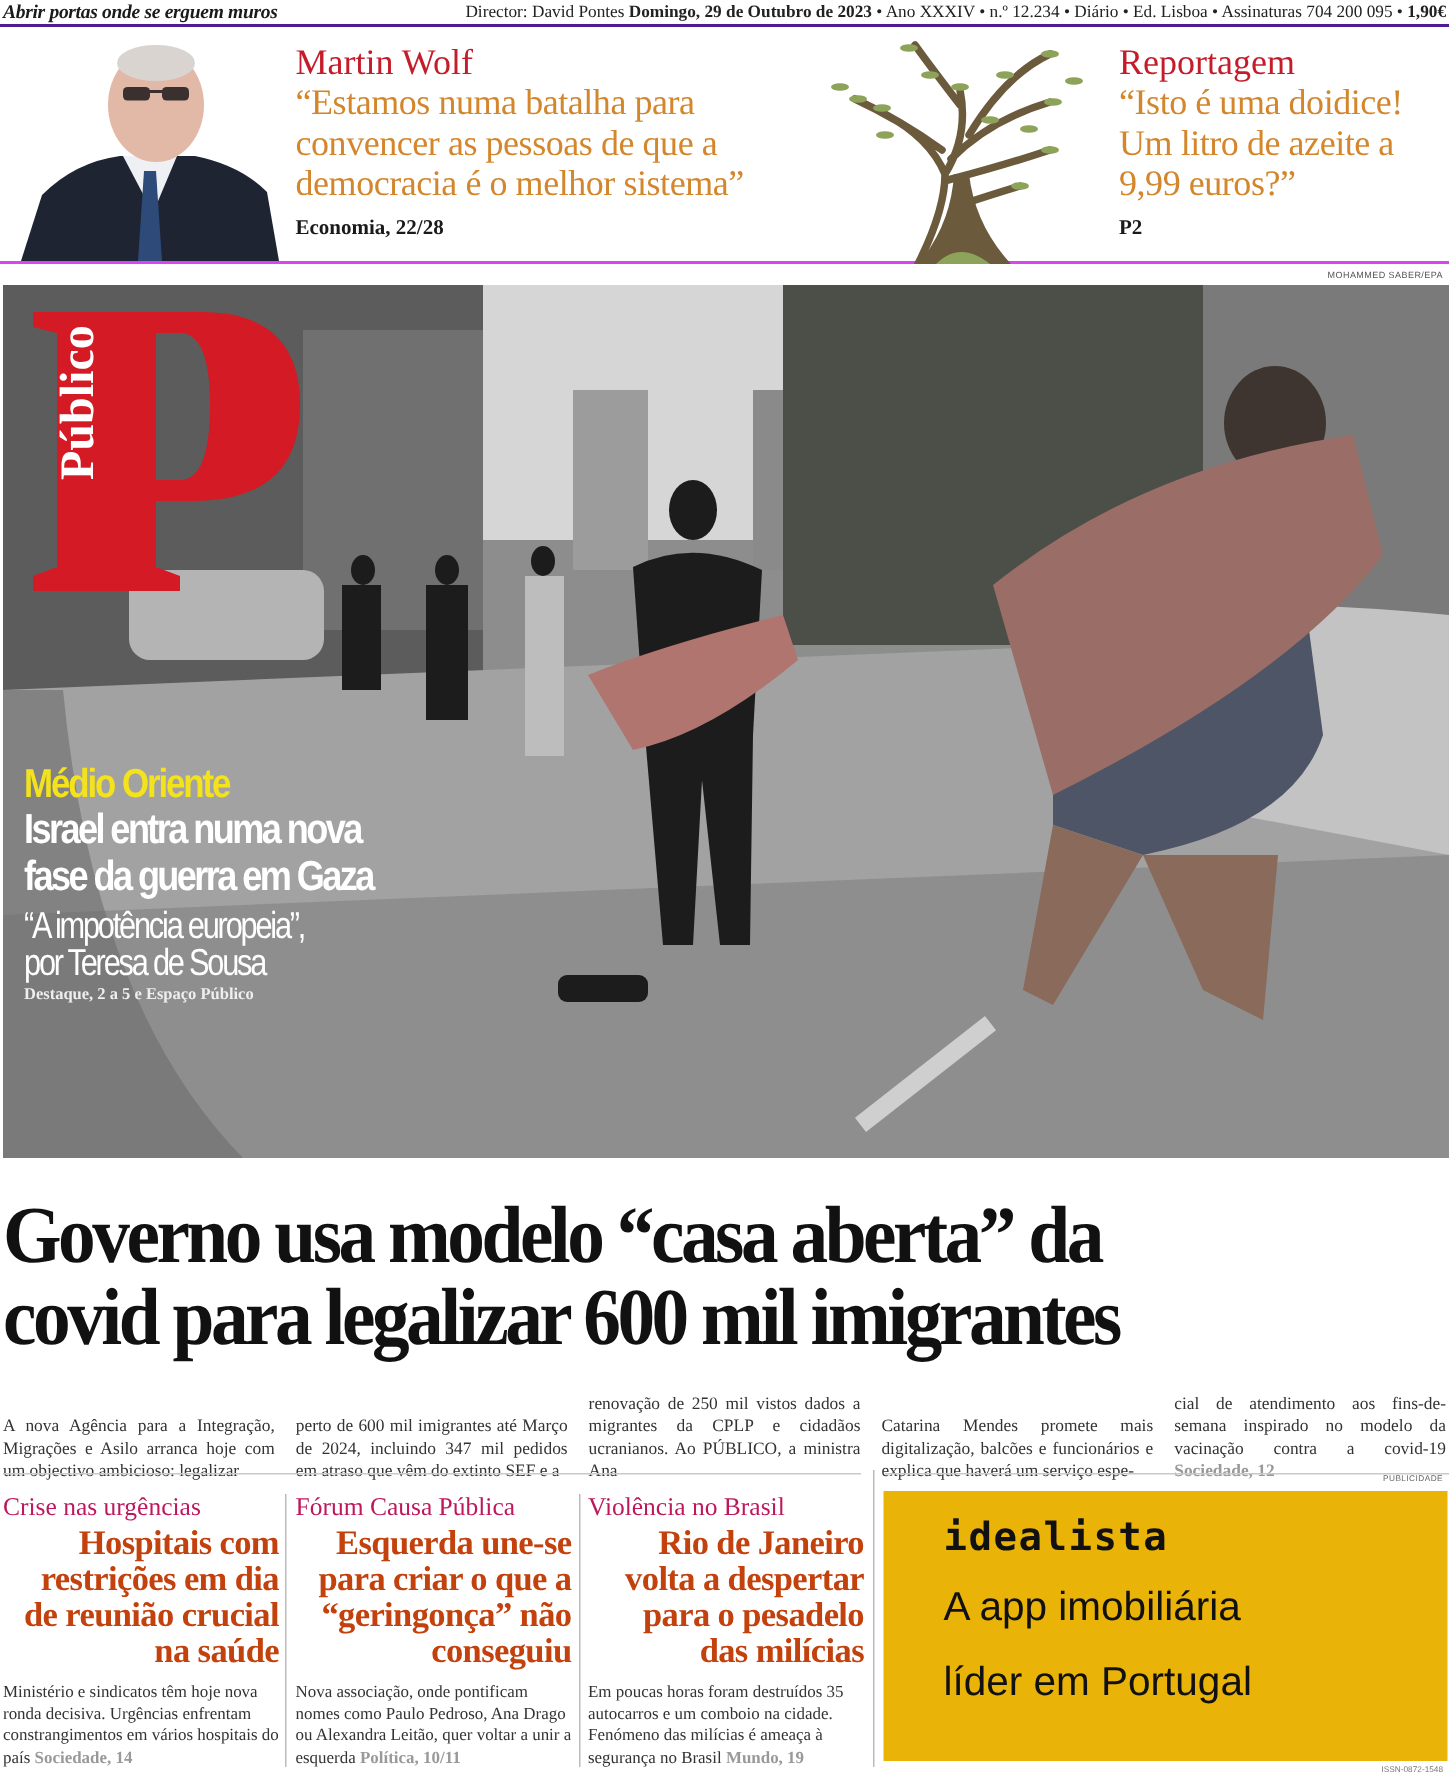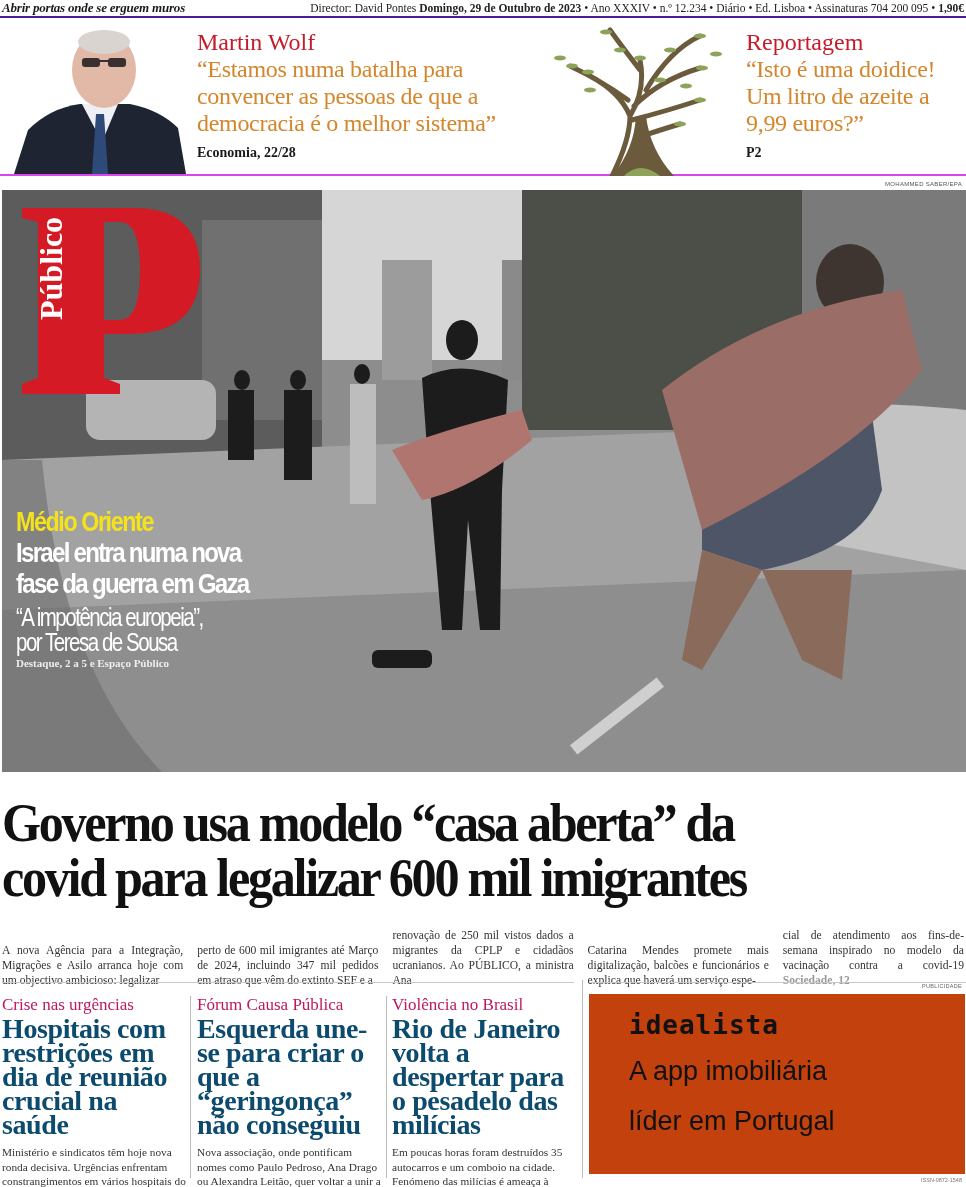--- a/index.html
+++ b/index.html
@@ -38,27 +38,27 @@
 
   
   .lead { position: absolute; left: 2px; top: 928px; width: 962px; display: flex; gap: 14px; font-size: 11.6px; line-height: 15px; color: #333; align-items: flex-end; }
   .lead p { flex: 1; text-align: justify; }
   .ref-grey { color: #999; font-weight: bold; }
   .hr { position: absolute; height: 1px; background: #c9c9c9; }
 
   
   .story { position: absolute; top: 994px; width: 184px; }
   .story .kicker { color: #be185d; font-size: 17px; line-height: 21px; white-space: nowrap; }
-  .story .head { font-weight: bold; font-size: 28px; line-height: 24px; letter-spacing: -0.4px; color: #0c4a6e; margin-top: 2px; }
+  .story .head { font-weight: bold; font-size: 23px; line-height: 24px; letter-spacing: -0.4px; color: #c2410c; margin-top: 2px; text-align: right; }
   .story .body { font-size: 11.3px; line-height: 14.5px; color: #333; margin-top: 8px; }
   .vsep { position: absolute; width: 1px; background: #bbb; }
 
   
   .pub-label { position: absolute; right: 4px; top: 983px; font-family: "Liberation Sans", sans-serif; font-size: 5.5px; color: #666; letter-spacing: 0.3px; }
-  .ad { position: absolute; left: 589px; top: 994px; width: 376px; height: 180px; background: #c2410c; padding: 16px 0 0 40px; font-family: "Liberation Sans", sans-serif; color: #111; }
+  .ad { position: absolute; left: 589px; top: 994px; width: 376px; height: 180px; background: #eab308; padding: 16px 0 0 40px; font-family: "Liberation Sans", sans-serif; color: #111; }
   .ad-brand { font-family: "DejaVu Sans Mono", "Liberation Mono", monospace; font-weight: bold; font-size: 26px; letter-spacing: 1px; }
   .ad-tag { font-size: 27px; line-height: 34px; margin-top: 14px; }
   .issn { position: absolute; right: 4px; top: 1177px; font-family: "Liberation Sans", sans-serif; font-size: 5.5px; color: #777; }
 </style>
 </head>
 <body>
 
 <div class="topbar">
   <span class="slogan">Abrir portas onde se erguem muros</span>
   <span class="masthead-info">

